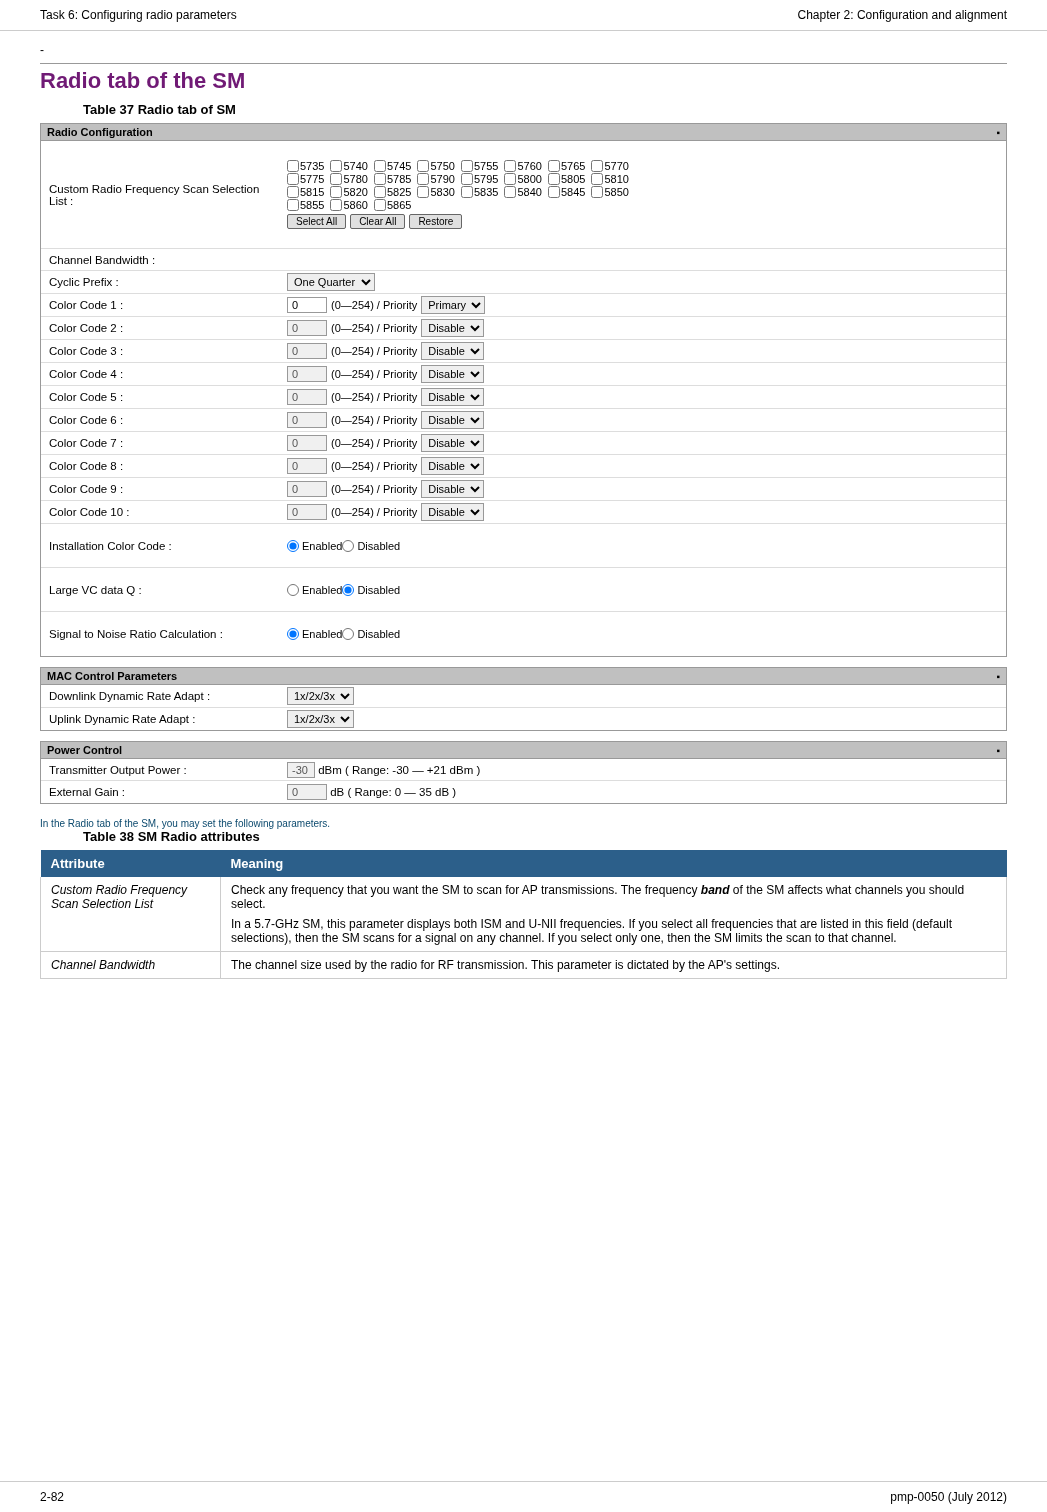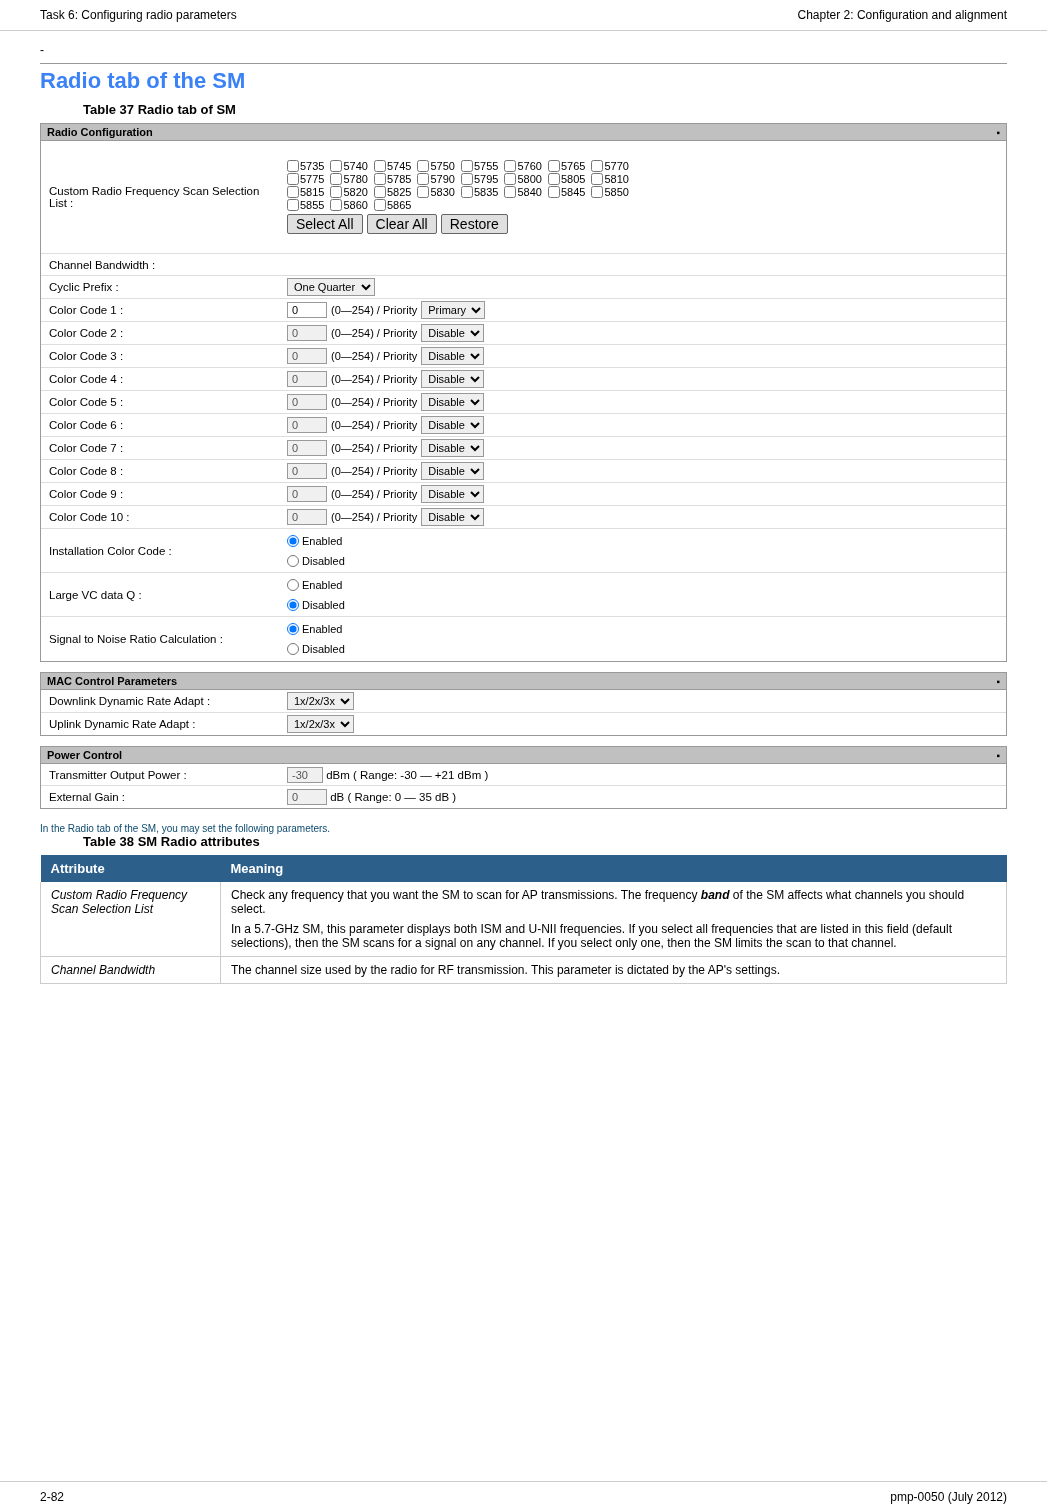--- a/index.html
+++ b/index.html
@@ -37,21 +37,21 @@
     .content {
       padding: 10px 40px 60px 40px;
     }
 
     .chapter-dash {
       font-size: 12px;
       padding: 2px 0 6px 0;
     }
 
     .section-title {
-      color: #3b82f6;
+      color: #701a75;
       font-size: 22px;
       font-weight: bold;
       margin-bottom: 8px;
     }
 
     .table-label {
       font-weight: bold;
       font-size: 13px;
       margin-bottom: 6px;
       margin-left: 43px;
@@ -132,21 +132,21 @@
     }
 
     .freq-buttons {
       display: flex;
       gap: 4px;
       margin-top: 3px;
     }
 
     .btn {
       padding: 1px 8px;
-      font-size: 14px;
+      font-size: 10px;
       border: 1px solid #666;
       background: #e0e0e0;
       cursor: pointer;
       border-radius: 2px;
     }
 
     
     .text-input {
       border: 1px solid #999;
       background: #f0f0f0;
@@ -165,22 +165,22 @@
     select.small-select {
       font-size: 11px;
       padding: 1px 2px;
       height: 18px;
       border: 1px solid #999;
     }
 
     
     .radio-group {
       display: flex;
-      flex-direction: column;
-      gap: 8px;
+      flex-direction: row;
+      gap: 0px;
     }
 
     .radio-item {
       display: flex;
       align-items: center;
       font-size: 11px;
       gap: 3px;
     }
 
     .radio-item input[type="radio"] {
@@ -535,21 +535,21 @@
 
   <div class="config-panel">
     <div class="config-panel-header">
       <span>Power Control</span>
       <span class="config-panel-header-icon">▪</span>
     </div>
 
     <div class="config-row">
       <div class="config-label">Transmitter Output Power :</div>
       <div class="config-value">
-        <input type="text" value="-30" class="text-input" style="width: 36px;">
+        <input type="text" value="-30" class="text-input" style="width: 28px;">
         <span>dBm ( Range: -30 — +21 dBm )</span>
       </div>
     </div>
 
     <div class="config-row">
       <div class="config-label">External Gain :</div>
       <div class="config-value">
         <input type="text" value="0" class="text-input" style="width: 40px;">
         <span>dB ( Range: 0 — 35 dB )</span>
       </div>

